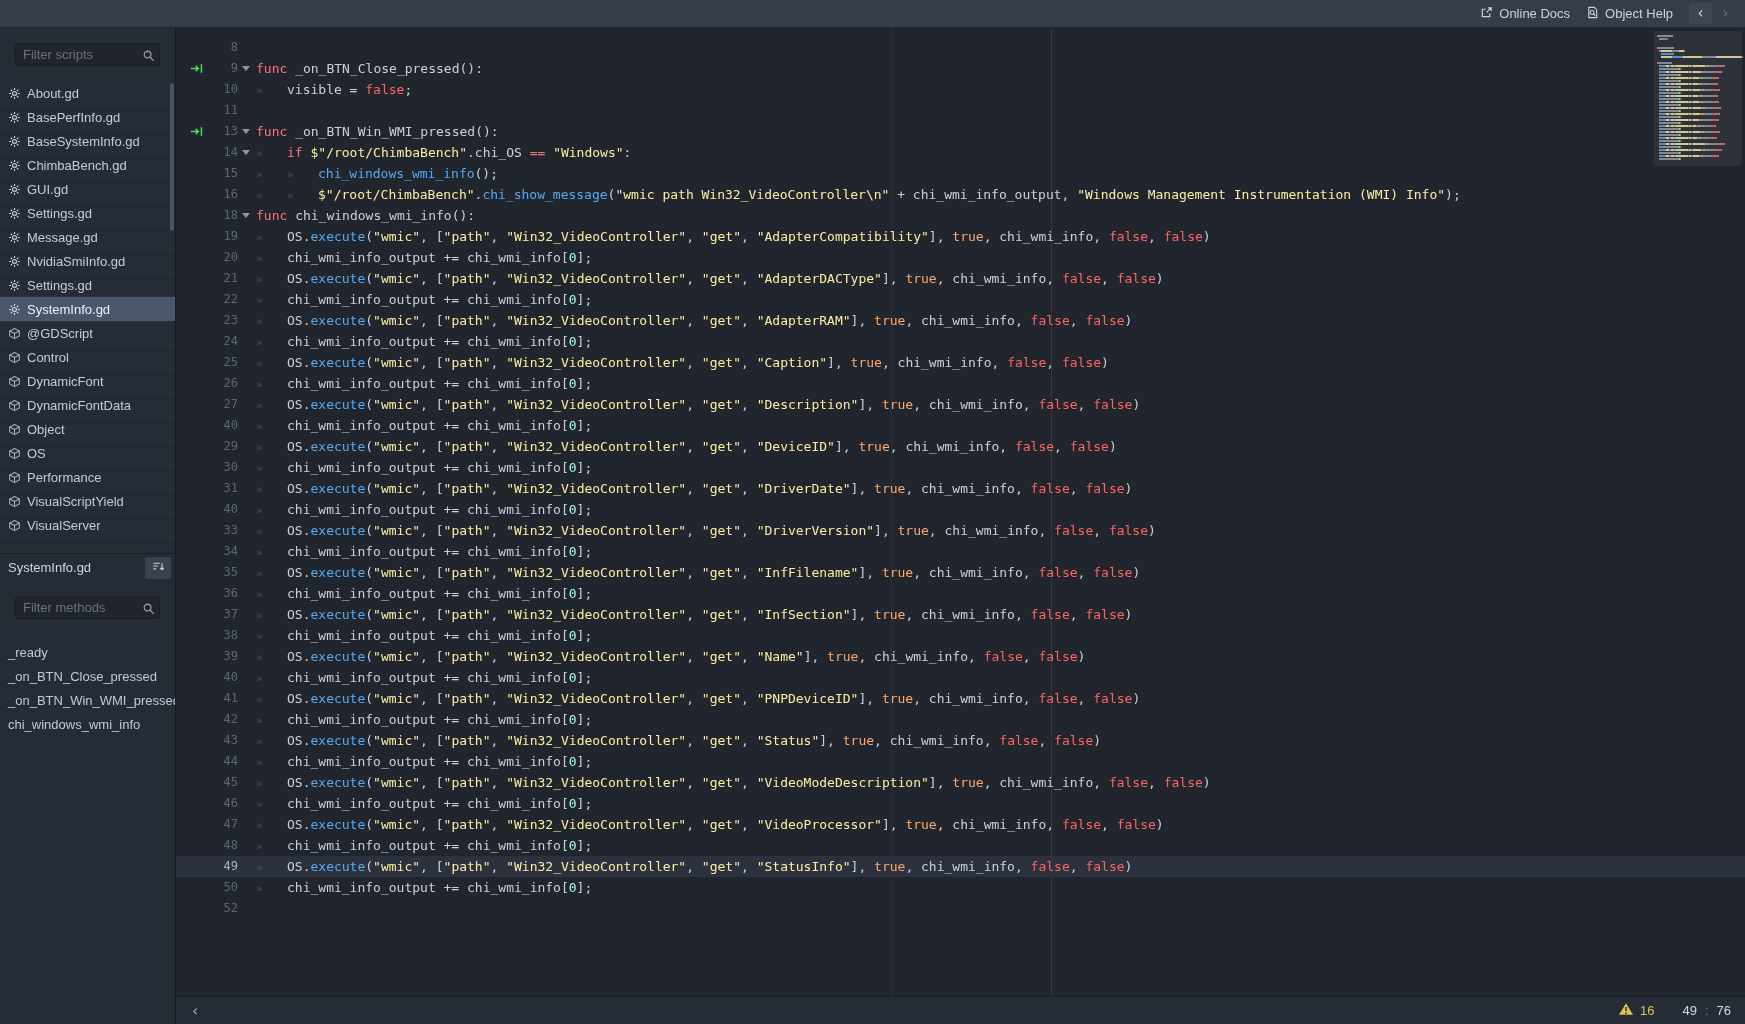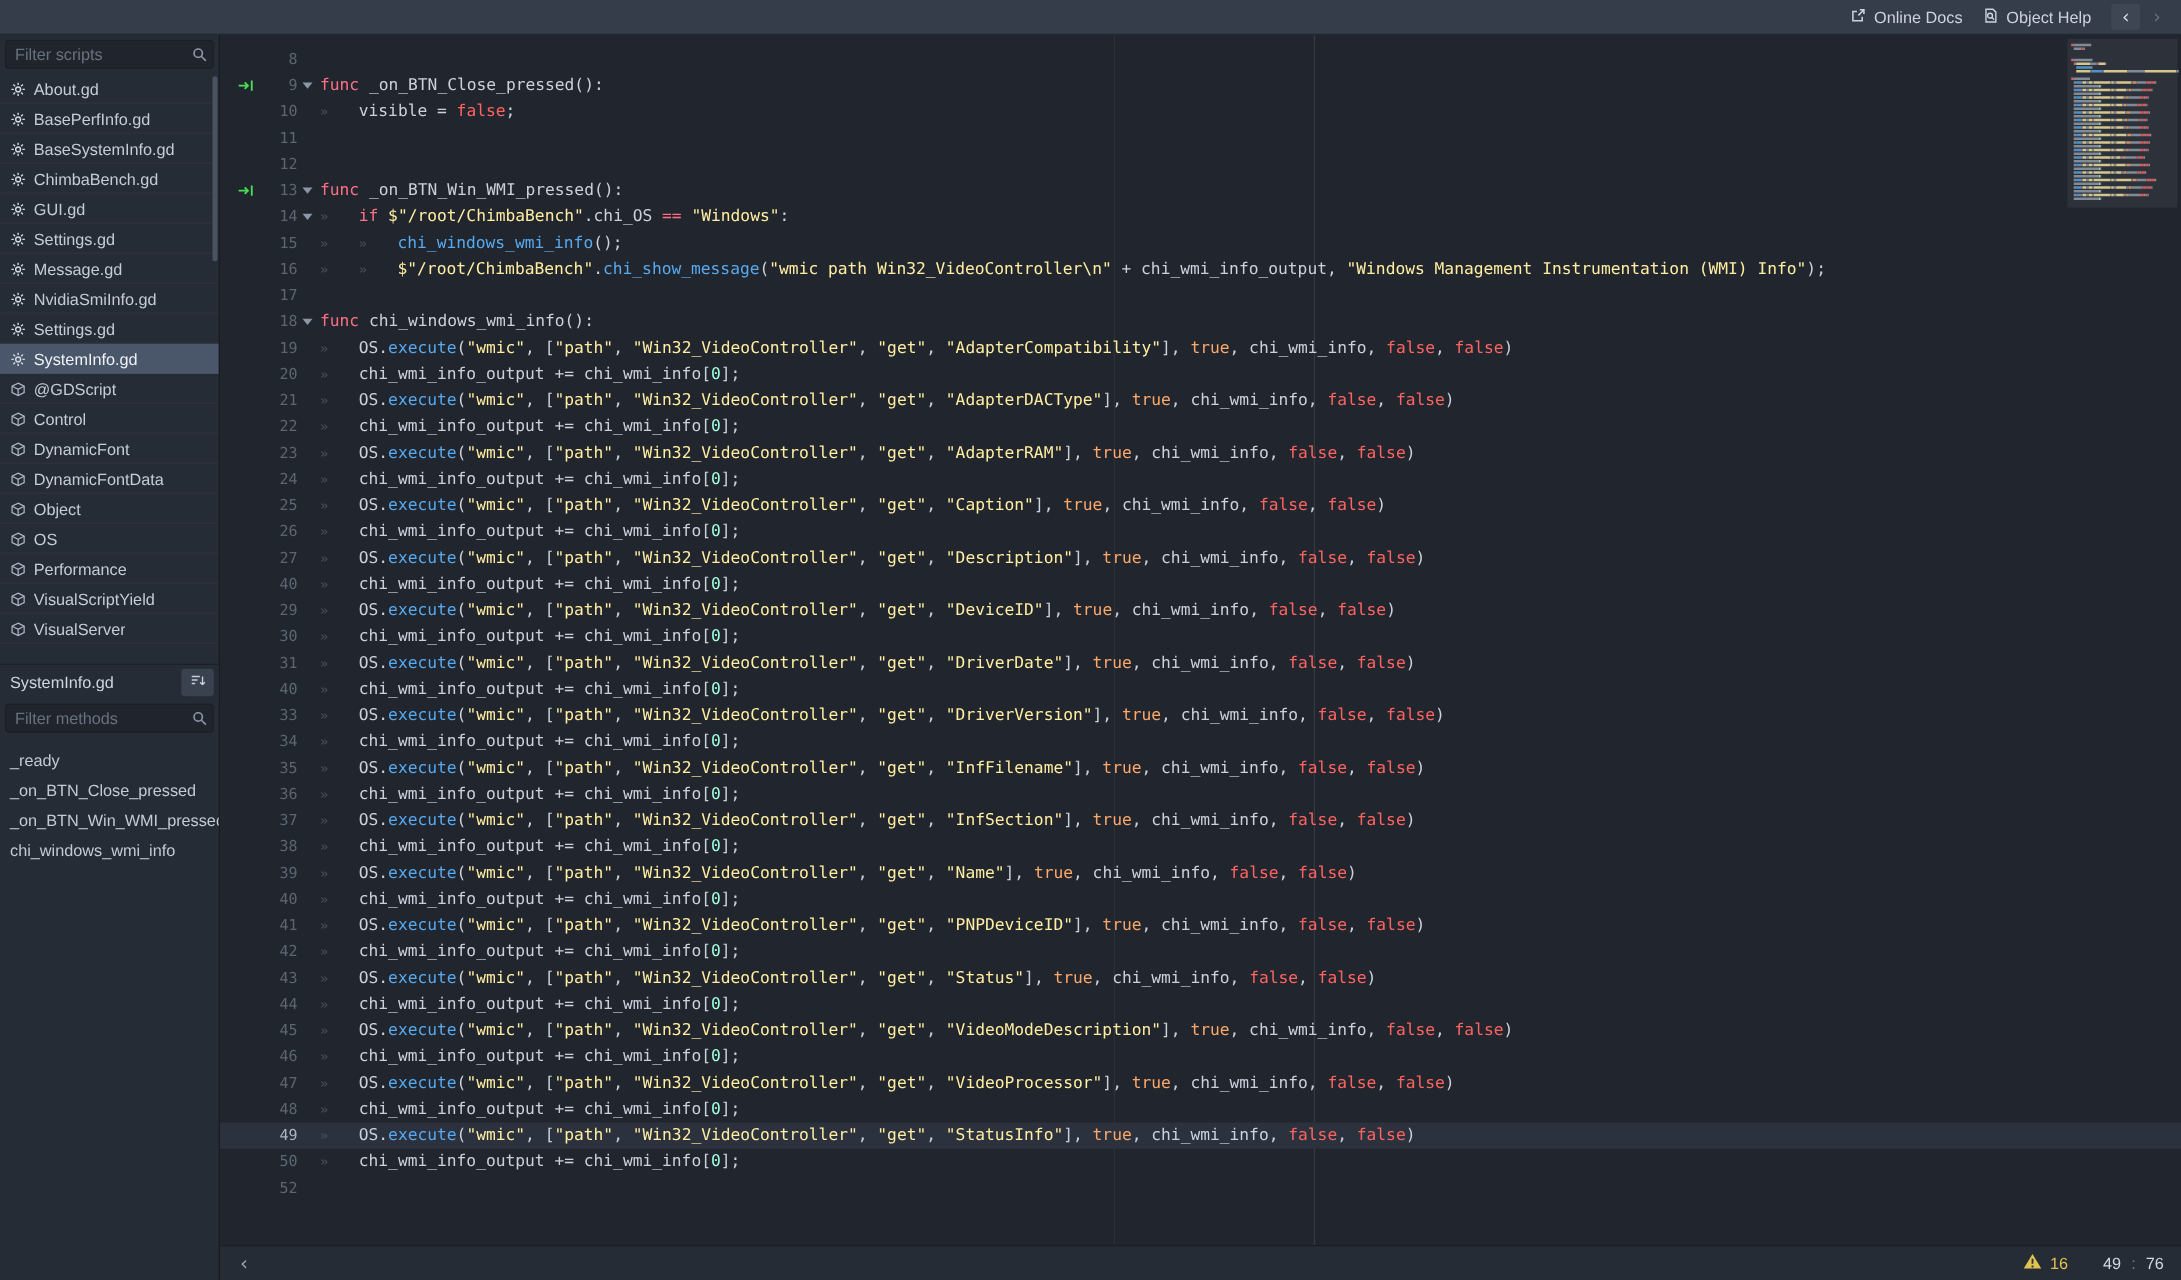--- a/index.html
+++ b/index.html
@@ -20,21 +20,21 @@
   .histbtn.enabled{background:#3e4654;color:#d5dce6}
   .histbtn.disabled{background:transparent;color:#68727f}
 
   
   .main{flex:1;display:flex;min-height:0}
   .sidebar{width:176px;flex:0 0 176px;background:var(--panel-bg);display:flex;flex-direction:column;
            border-right:1px solid rgba(0,0,0,.35)}
   .editor-col{flex:1;display:flex;flex-direction:column;min-width:0}
 
   
-  .filter{position:relative;margin:4px}
+  .filter{position:relative;margin:15px}
   .filter input{width:100%;height:23px;background:var(--input-bg);border:1px solid #1a1f26;border-radius:3px;
                 color:#c8cfdb;font-size:13px;padding:0 22px 0 7px;outline:none;font-family:"Liberation Sans",sans-serif}
   .filter input::placeholder{color:#68727f}
   .filter .s-icon{position:absolute;right:5px;top:5px;width:13px;height:13px}
   .script-list{height:472px;flex:0 0 472px;position:relative;overflow:hidden}
   .list-row{display:flex;align-items:center;gap:6px;height:24px;padding:0 7px;font-size:13px;color:#c5ccd8;
             white-space:nowrap;overflow:hidden;box-shadow:inset 0 -1px rgba(255,255,255,.03);cursor:default}
   .list-row.selected{background:var(--accent-selection);color:#eef2f7}
   .li-icon{width:14px;height:14px;flex:0 0 14px;display:flex;align-items:center;justify-content:center}
   .li-label{overflow:hidden;white-space:nowrap}
@@ -332,28 +332,26 @@
       <div class="editor">
         <div class="guide soft"></div>
         <div class="guide hard"></div>
         <div class="code" id="code">
             <div class="crow"><span class="g-sig"></span><span class="g-num">8</span><span class="g-fold"></span><span class="g-code"></span></div>
             <div class="crow"><span class="g-sig"><svg width="13" height="13" viewBox="0 0 14 14" fill="none" stroke="#4ade54" stroke-width="1.6">
                   <path d="M1 7h7.5M6.2 4.2 9 7l-2.8 2.8M12.3 2.5v9"></path>
                 </svg></span><span class="g-num">9</span><span class="g-fold"><i class="caret"></i></span><span class="g-code"><span class="tok-kw">func</span><span class="tok-t"> _on_BTN_Close_pressed():</span></span></div>
             <div class="crow"><span class="g-sig"></span><span class="g-num">10</span><span class="g-fold"></span><span class="g-code"><span class="tabmark">»</span><span class="tok-t">visible = </span><span class="tok-fa">false</span><span class="tok-t">;</span></span></div>
             <div class="crow"><span class="g-sig"></span><span class="g-num">11</span><span class="g-fold"></span><span class="g-code"></span></div>
-            <div class="crow"><span class="g-sig"></span><span class="g-num">12</span><span class="g-fold"></span><span class="g-code"></span></div>
             <div class="crow"><span class="g-sig"><svg width="13" height="13" viewBox="0 0 14 14" fill="none" stroke="#4ade54" stroke-width="1.6">
                   <path d="M1 7h7.5M6.2 4.2 9 7l-2.8 2.8M12.3 2.5v9"></path>
                 </svg></span><span class="g-num">13</span><span class="g-fold"><i class="caret"></i></span><span class="g-code"><span class="tok-kw">func</span><span class="tok-t"> _on_BTN_Win_WMI_pressed():</span></span></div>
             <div class="crow"><span class="g-sig"></span><span class="g-num">14</span><span class="g-fold"><i class="caret"></i></span><span class="g-code"><span class="tabmark">»</span><span class="tok-kw">if</span><span class="tok-t"> </span><span class="tok-st">$"/root/ChimbaBench"</span><span class="tok-t">.chi_OS </span><span class="tok-op">==</span><span class="tok-t"> </span><span class="tok-st">"Windows"</span><span class="tok-t">:</span></span></div>
             <div class="crow"><span class="g-sig"></span><span class="g-num">15</span><span class="g-fold"></span><span class="g-code"><span class="tabmark">»</span><span class="tabmark">»</span><span class="tok-fn">chi_windows_wmi_info</span><span class="tok-t">();</span></span></div>
             <div class="crow"><span class="g-sig"></span><span class="g-num">16</span><span class="g-fold"></span><span class="g-code"><span class="tabmark">»</span><span class="tabmark">»</span><span class="tok-st">$"/root/ChimbaBench"</span><span class="tok-t">.</span><span class="tok-fn">chi_show_message</span><span class="tok-t">(</span><span class="tok-st">"wmic path Win32_VideoController\n"</span><span class="tok-t"> + chi_wmi_info_output, </span><span class="tok-st">"Windows Management Instrumentation (WMI) Info"</span><span class="tok-t">);</span></span></div>
-            <div class="crow"><span class="g-sig"></span><span class="g-num">17</span><span class="g-fold"></span><span class="g-code"></span></div>
             <div class="crow"><span class="g-sig"></span><span class="g-num">18</span><span class="g-fold"><i class="caret"></i></span><span class="g-code"><span class="tok-kw">func</span><span class="tok-t"> chi_windows_wmi_info():</span></span></div>
             <div class="crow"><span class="g-sig"></span><span class="g-num">19</span><span class="g-fold"></span><span class="g-code"><span class="tabmark">»</span><span class="tok-t">OS.</span><span class="tok-fn">execute</span><span class="tok-t">(</span><span class="tok-st">"wmic"</span><span class="tok-t">, [</span><span class="tok-st">"path"</span><span class="tok-t">, </span><span class="tok-st">"Win32_VideoController"</span><span class="tok-t">, </span><span class="tok-st">"get"</span><span class="tok-t">, </span><span class="tok-st">"AdapterCompatibility"</span><span class="tok-t">], </span><span class="tok-tr">true</span><span class="tok-t">, chi_wmi_info, </span><span class="tok-fa">false</span><span class="tok-t">, </span><span class="tok-fa">false</span><span class="tok-t">)</span></span></div>
             <div class="crow"><span class="g-sig"></span><span class="g-num">20</span><span class="g-fold"></span><span class="g-code"><span class="tabmark">»</span><span class="tok-t">chi_wmi_info_output += chi_wmi_info[</span><span class="tok-nu">0</span><span class="tok-t">];</span></span></div>
             <div class="crow"><span class="g-sig"></span><span class="g-num">21</span><span class="g-fold"></span><span class="g-code"><span class="tabmark">»</span><span class="tok-t">OS.</span><span class="tok-fn">execute</span><span class="tok-t">(</span><span class="tok-st">"wmic"</span><span class="tok-t">, [</span><span class="tok-st">"path"</span><span class="tok-t">, </span><span class="tok-st">"Win32_VideoController"</span><span class="tok-t">, </span><span class="tok-st">"get"</span><span class="tok-t">, </span><span class="tok-st">"AdapterDACType"</span><span class="tok-t">], </span><span class="tok-tr">true</span><span class="tok-t">, chi_wmi_info, </span><span class="tok-fa">false</span><span class="tok-t">, </span><span class="tok-fa">false</span><span class="tok-t">)</span></span></div>
             <div class="crow"><span class="g-sig"></span><span class="g-num">22</span><span class="g-fold"></span><span class="g-code"><span class="tabmark">»</span><span class="tok-t">chi_wmi_info_output += chi_wmi_info[</span><span class="tok-nu">0</span><span class="tok-t">];</span></span></div>
             <div class="crow"><span class="g-sig"></span><span class="g-num">23</span><span class="g-fold"></span><span class="g-code"><span class="tabmark">»</span><span class="tok-t">OS.</span><span class="tok-fn">execute</span><span class="tok-t">(</span><span class="tok-st">"wmic"</span><span class="tok-t">, [</span><span class="tok-st">"path"</span><span class="tok-t">, </span><span class="tok-st">"Win32_VideoController"</span><span class="tok-t">, </span><span class="tok-st">"get"</span><span class="tok-t">, </span><span class="tok-st">"AdapterRAM"</span><span class="tok-t">], </span><span class="tok-tr">true</span><span class="tok-t">, chi_wmi_info, </span><span class="tok-fa">false</span><span class="tok-t">, </span><span class="tok-fa">false</span><span class="tok-t">)</span></span></div>
             <div class="crow"><span class="g-sig"></span><span class="g-num">24</span><span class="g-fold"></span><span class="g-code"><span class="tabmark">»</span><span class="tok-t">chi_wmi_info_output += chi_wmi_info[</span><span class="tok-nu">0</span><span class="tok-t">];</span></span></div>
             <div class="crow"><span class="g-sig"></span><span class="g-num">25</span><span class="g-fold"></span><span class="g-code"><span class="tabmark">»</span><span class="tok-t">OS.</span><span class="tok-fn">execute</span><span class="tok-t">(</span><span class="tok-st">"wmic"</span><span class="tok-t">, [</span><span class="tok-st">"path"</span><span class="tok-t">, </span><span class="tok-st">"Win32_VideoController"</span><span class="tok-t">, </span><span class="tok-st">"get"</span><span class="tok-t">, </span><span class="tok-st">"Caption"</span><span class="tok-t">], </span><span class="tok-tr">true</span><span class="tok-t">, chi_wmi_info, </span><span class="tok-fa">false</span><span class="tok-t">, </span><span class="tok-fa">false</span><span class="tok-t">)</span></span></div>
             <div class="crow"><span class="g-sig"></span><span class="g-num">26</span><span class="g-fold"></span><span class="g-code"><span class="tabmark">»</span><span class="tok-t">chi_wmi_info_output += chi_wmi_info[</span><span class="tok-nu">0</span><span class="tok-t">];</span></span></div>
             <div class="crow"><span class="g-sig"></span><span class="g-num">27</span><span class="g-fold"></span><span class="g-code"><span class="tabmark">»</span><span class="tok-t">OS.</span><span class="tok-fn">execute</span><span class="tok-t">(</span><span class="tok-st">"wmic"</span><span class="tok-t">, [</span><span class="tok-st">"path"</span><span class="tok-t">, </span><span class="tok-st">"Win32_VideoController"</span><span class="tok-t">, </span><span class="tok-st">"get"</span><span class="tok-t">, </span><span class="tok-st">"Description"</span><span class="tok-t">], </span><span class="tok-tr">true</span><span class="tok-t">, chi_wmi_info, </span><span class="tok-fa">false</span><span class="tok-t">, </span><span class="tok-fa">false</span><span class="tok-t">)</span></span></div>

